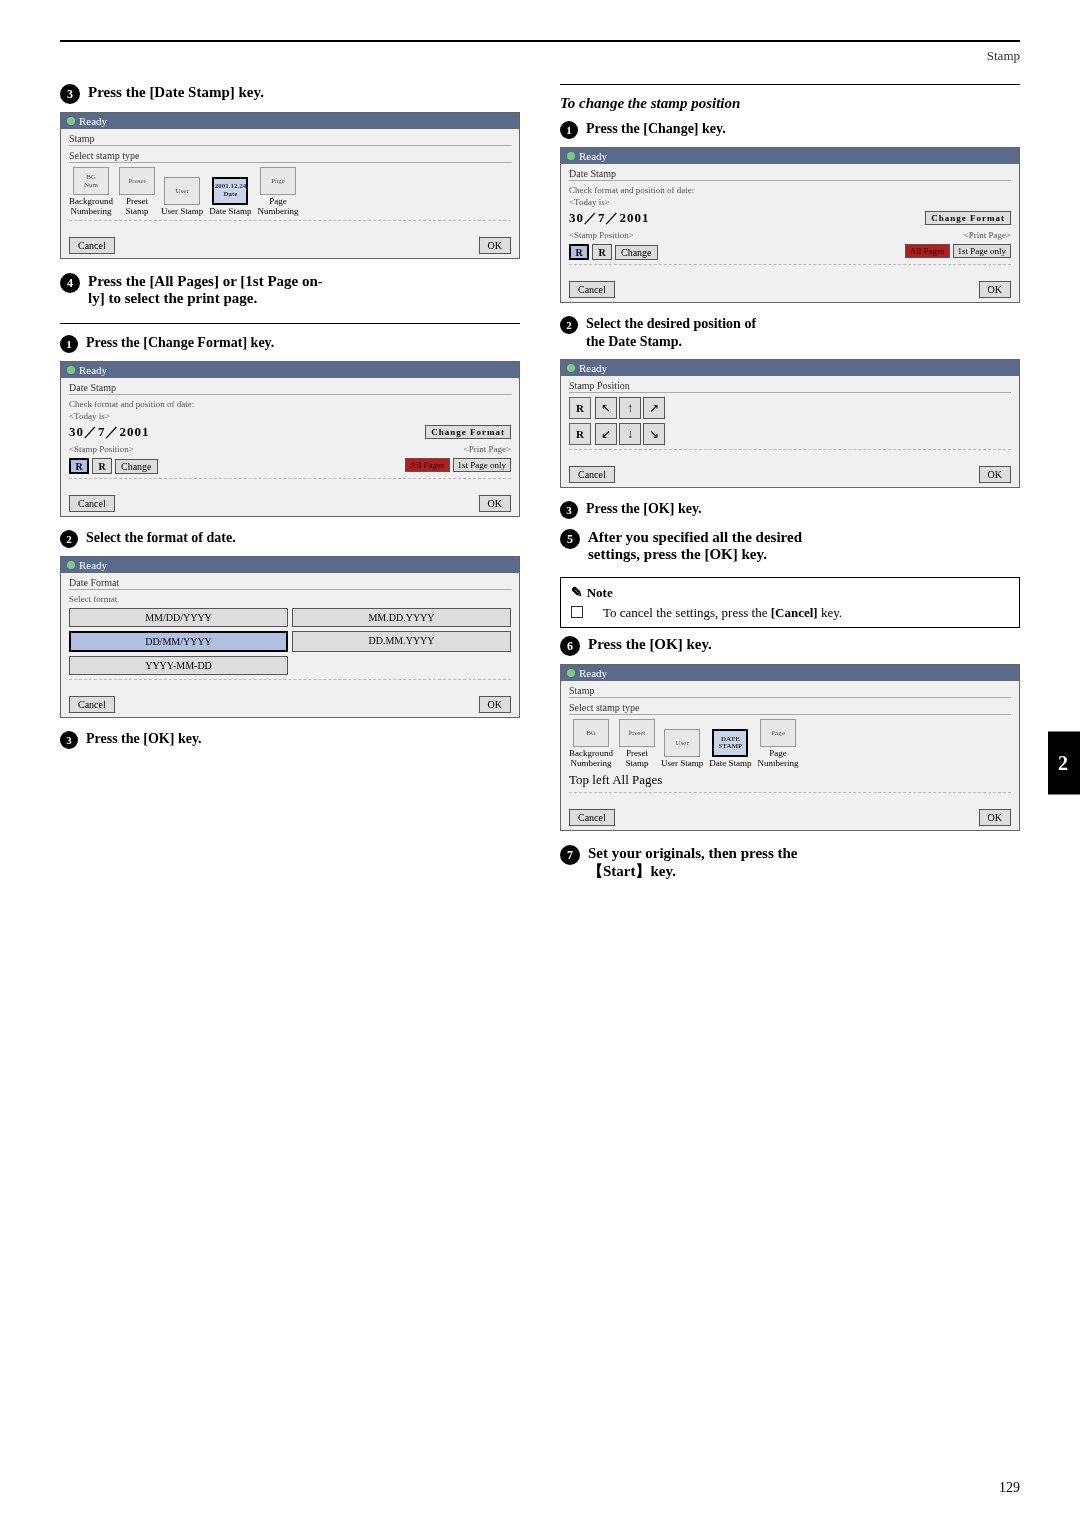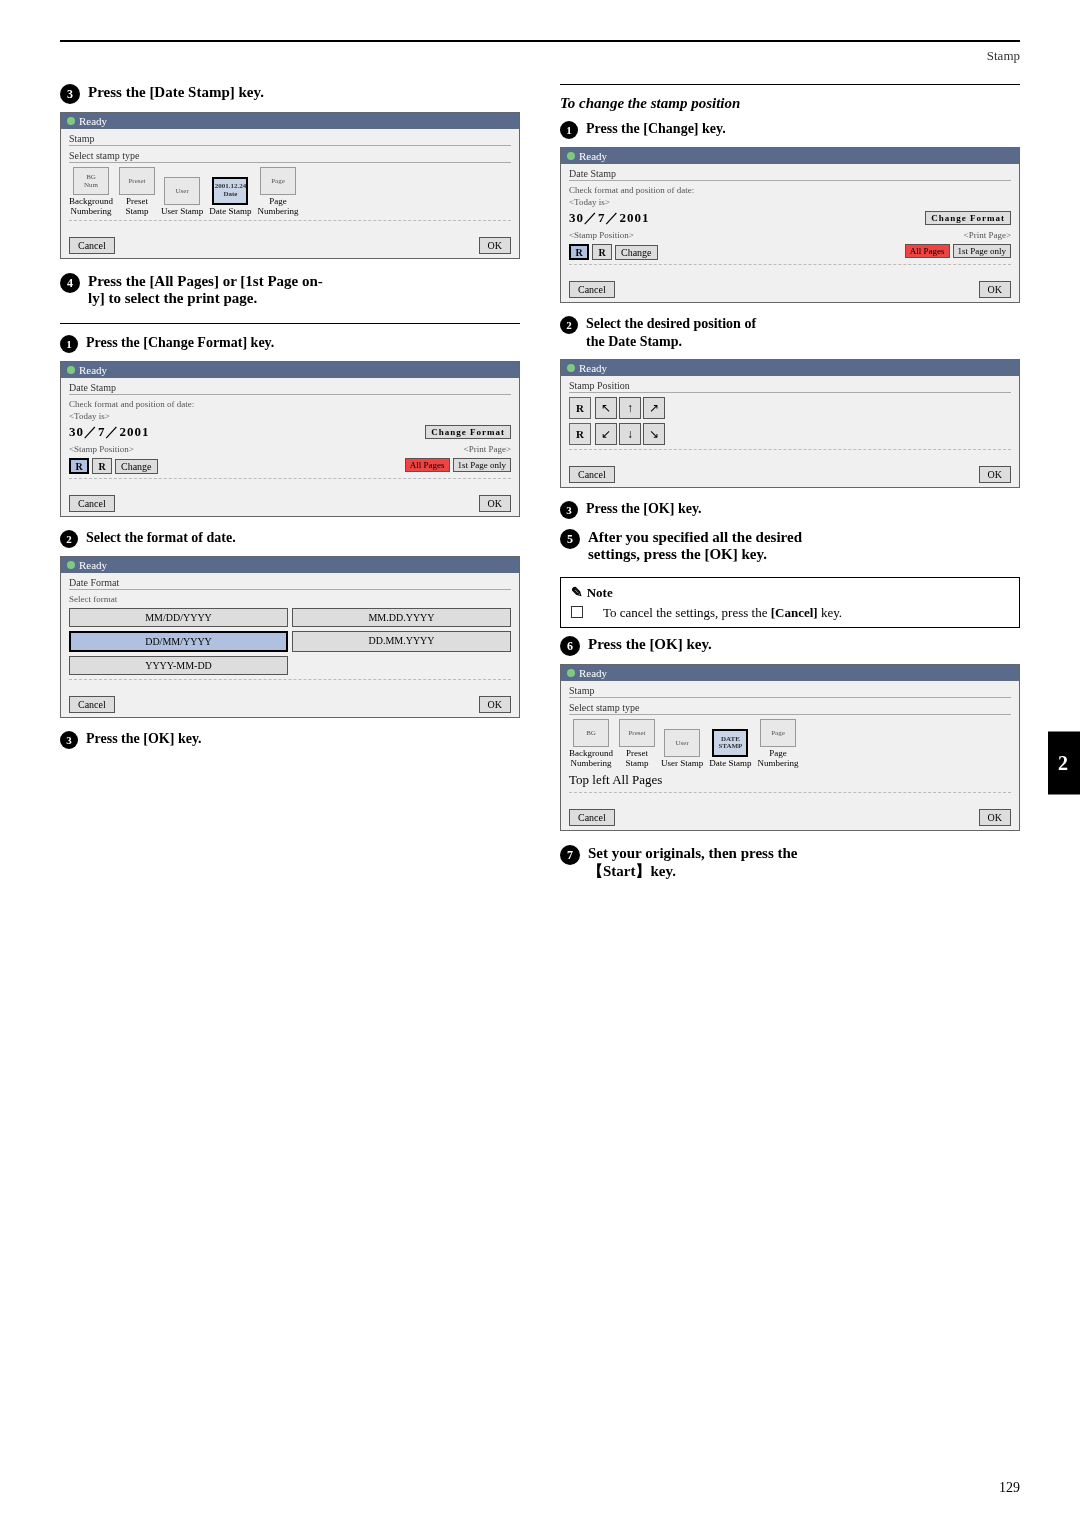--- a/index.html
+++ b/index.html
@@ -252,21 +252,21 @@
       gap: 3px;
     }
     .ui-page-btn {
       border: 1px solid #555;
       background: #ddd;
       padding: 1px 4px;
       font-size: 9px;
     }
     .ui-page-btn-active {
       border: 1px solid #555;
-      background: #ef4444;
+      background: #b91c1c;
       padding: 1px 4px;
       font-size: 9px;
     }
 
     
     .ui-format-grid {
       display: grid;
       grid-template-columns: 1fr 1fr;
       gap: 4px;
       margin: 4px 0;

